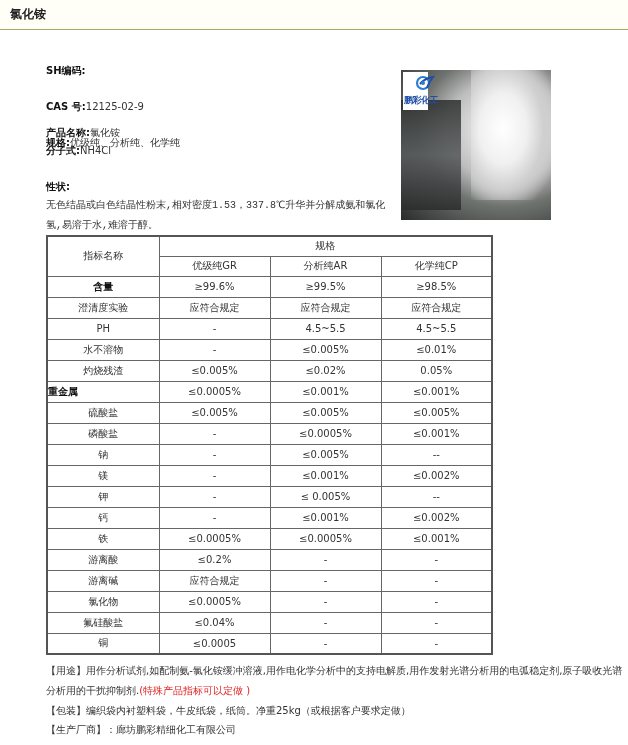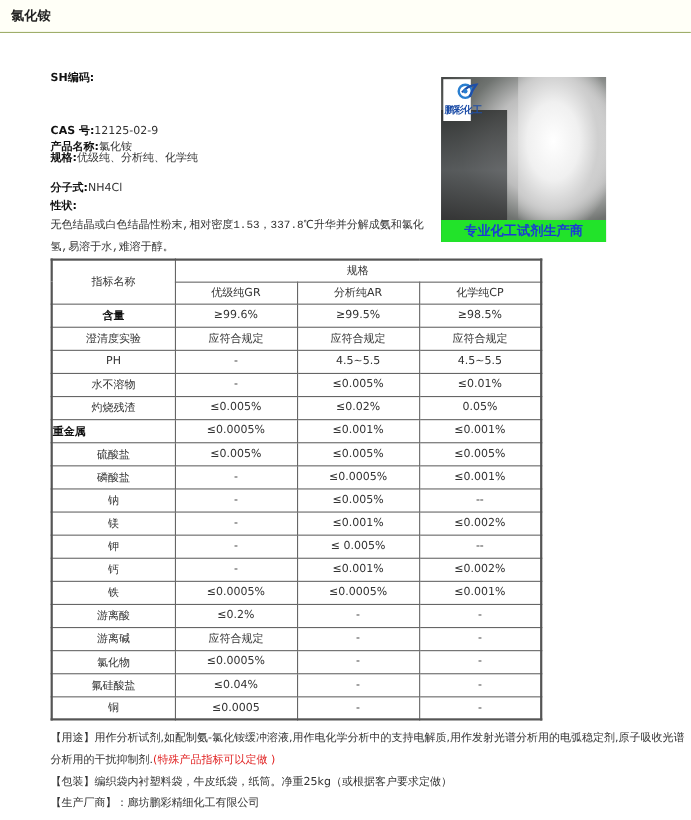--- a/index.html
+++ b/index.html
@@ -155,47 +155,46 @@
   <span class="title">氯化铵</span>
 </div>
 
 <div class="info">
   <div class="line" style="top:4px;">
     <b>SH编码:</b><span></span>
   </div>
   <div class="line" style="top:28px;margin-top:38px;">
     <b>产品名称:</b><span>氯化铵</span>
   </div>
-  <div class="line" style="top:52px;">
+  <div class="line" style="top:40px;">
     <b>CAS 号:</b><span>12125-02-9</span>
   </div>
   <div class="line" style="top:76px;">
     <b>规格:</b><span>优级纯、分析纯、化学纯</span>
   </div>
-  <div class="line" style="top:104px;">
+  <div class="line" style="top:84px;">
     <b>分子式:</b><span>NH4Cl</span>
   </div>
   <div class="line" style="top:120px;">
     <b>性状:</b>
   </div>
   <div class="desc" style="top:136px;">无色结晶或白色结晶性粉末,相对密度1.53，337.8℃升华并分解成氨和氯化氢,易溶于水,难溶于醇。</div>
 </div>
 
 <div class="product-img">
   <div class="dark-left"></div>
   <div class="powder"></div>
   <div class="logo-box">
     <svg class="logo-glyph" viewBox="0 0 20 18">
       <circle cx="8" cy="9" r="6" fill="none" stroke="#2a7fd0" stroke-width="2.2"></circle>
       <path d="M5 10 Q10 4 18 3 Q14 8 12 14" fill="none" stroke="#1f4fa8" stroke-width="2"></path>
       <circle cx="8" cy="9" r="2" fill="#2a7fd0"></circle>
     </svg>
     <span class="logo-text">鹏彩化工</span>
   </div>
-  <div class="banner">专业化工试剂生产商</div>
 </div>
 
 <table class="spec">
   <tbody>
       <tr class="head1">
     <td class="name" rowspan="2">指标名称</td>
     <td colspan="3">规格</td>
   </tr>
   <tr class="head2">
     <td class="c">优级纯GR</td>

